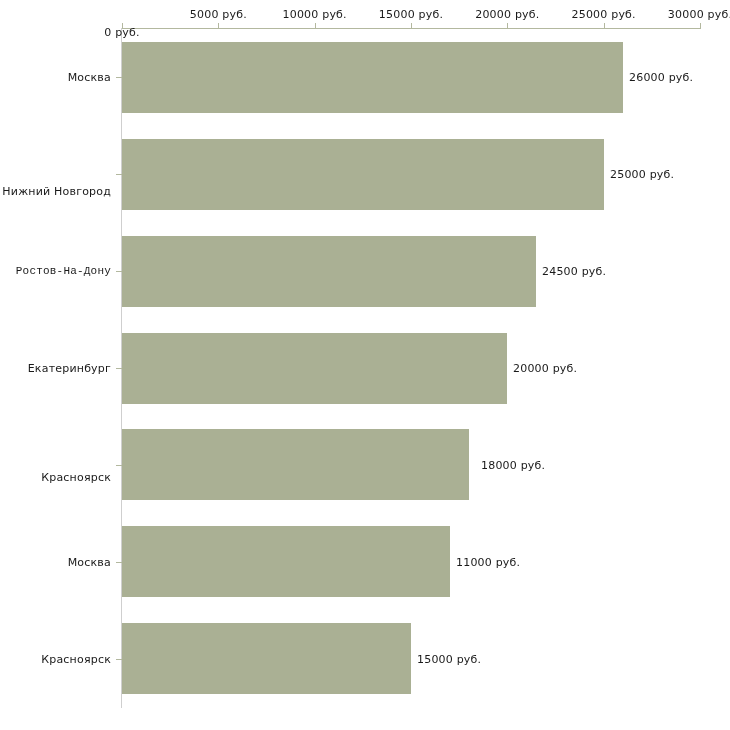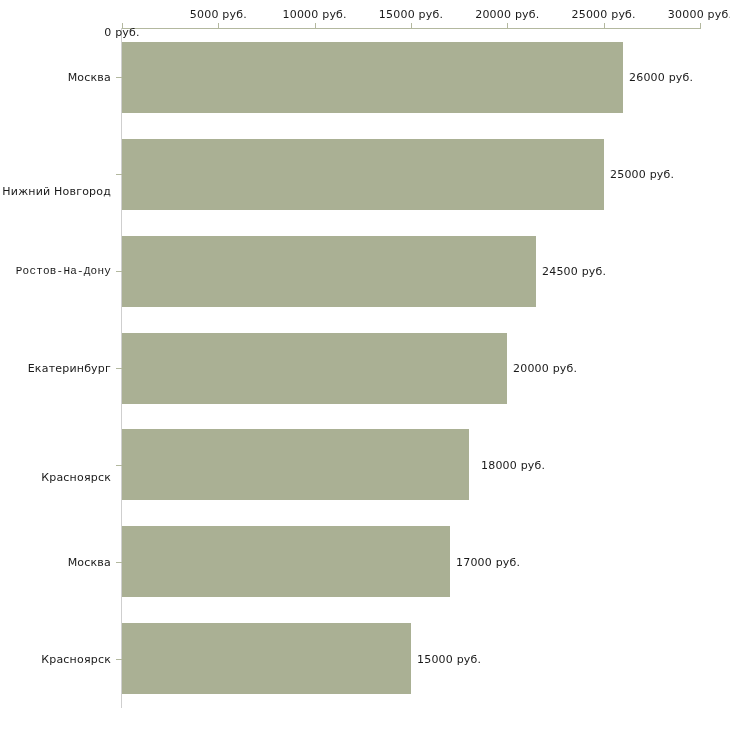--- a/index.html
+++ b/index.html
@@ -137,16 +137,16 @@
         <div class="bar" title="Волгоград" style="top: 594px; height: 71px; width: 289px; background: rgb(170, 176, 148);"></div>
       </div>
   </div>
 
   <div id="values-layer">
       <div class="bar-value" style="left: 629px; top: 77px;">26000 руб.</div>
       <div class="bar-value" style="left: 610px; top: 174px;">25000 руб.</div>
       <div class="bar-value" style="left: 542px; top: 271px;">24500 руб.</div>
       <div class="bar-value" style="left: 513px; top: 368px;">20000 руб.</div>
       <div class="bar-value" style="left: 481px; top: 465px;">18000 руб.</div>
-      <div class="bar-value" style="left: 456px; top: 562px;">17000 руб.</div>
+      <div class="bar-value" style="left: 456px; top: 562px;">11000 руб.</div>
       <div class="bar-value" style="left: 417px; top: 659px;">15000 руб.</div>
     </div>
 </div>
 
 </body></html>

